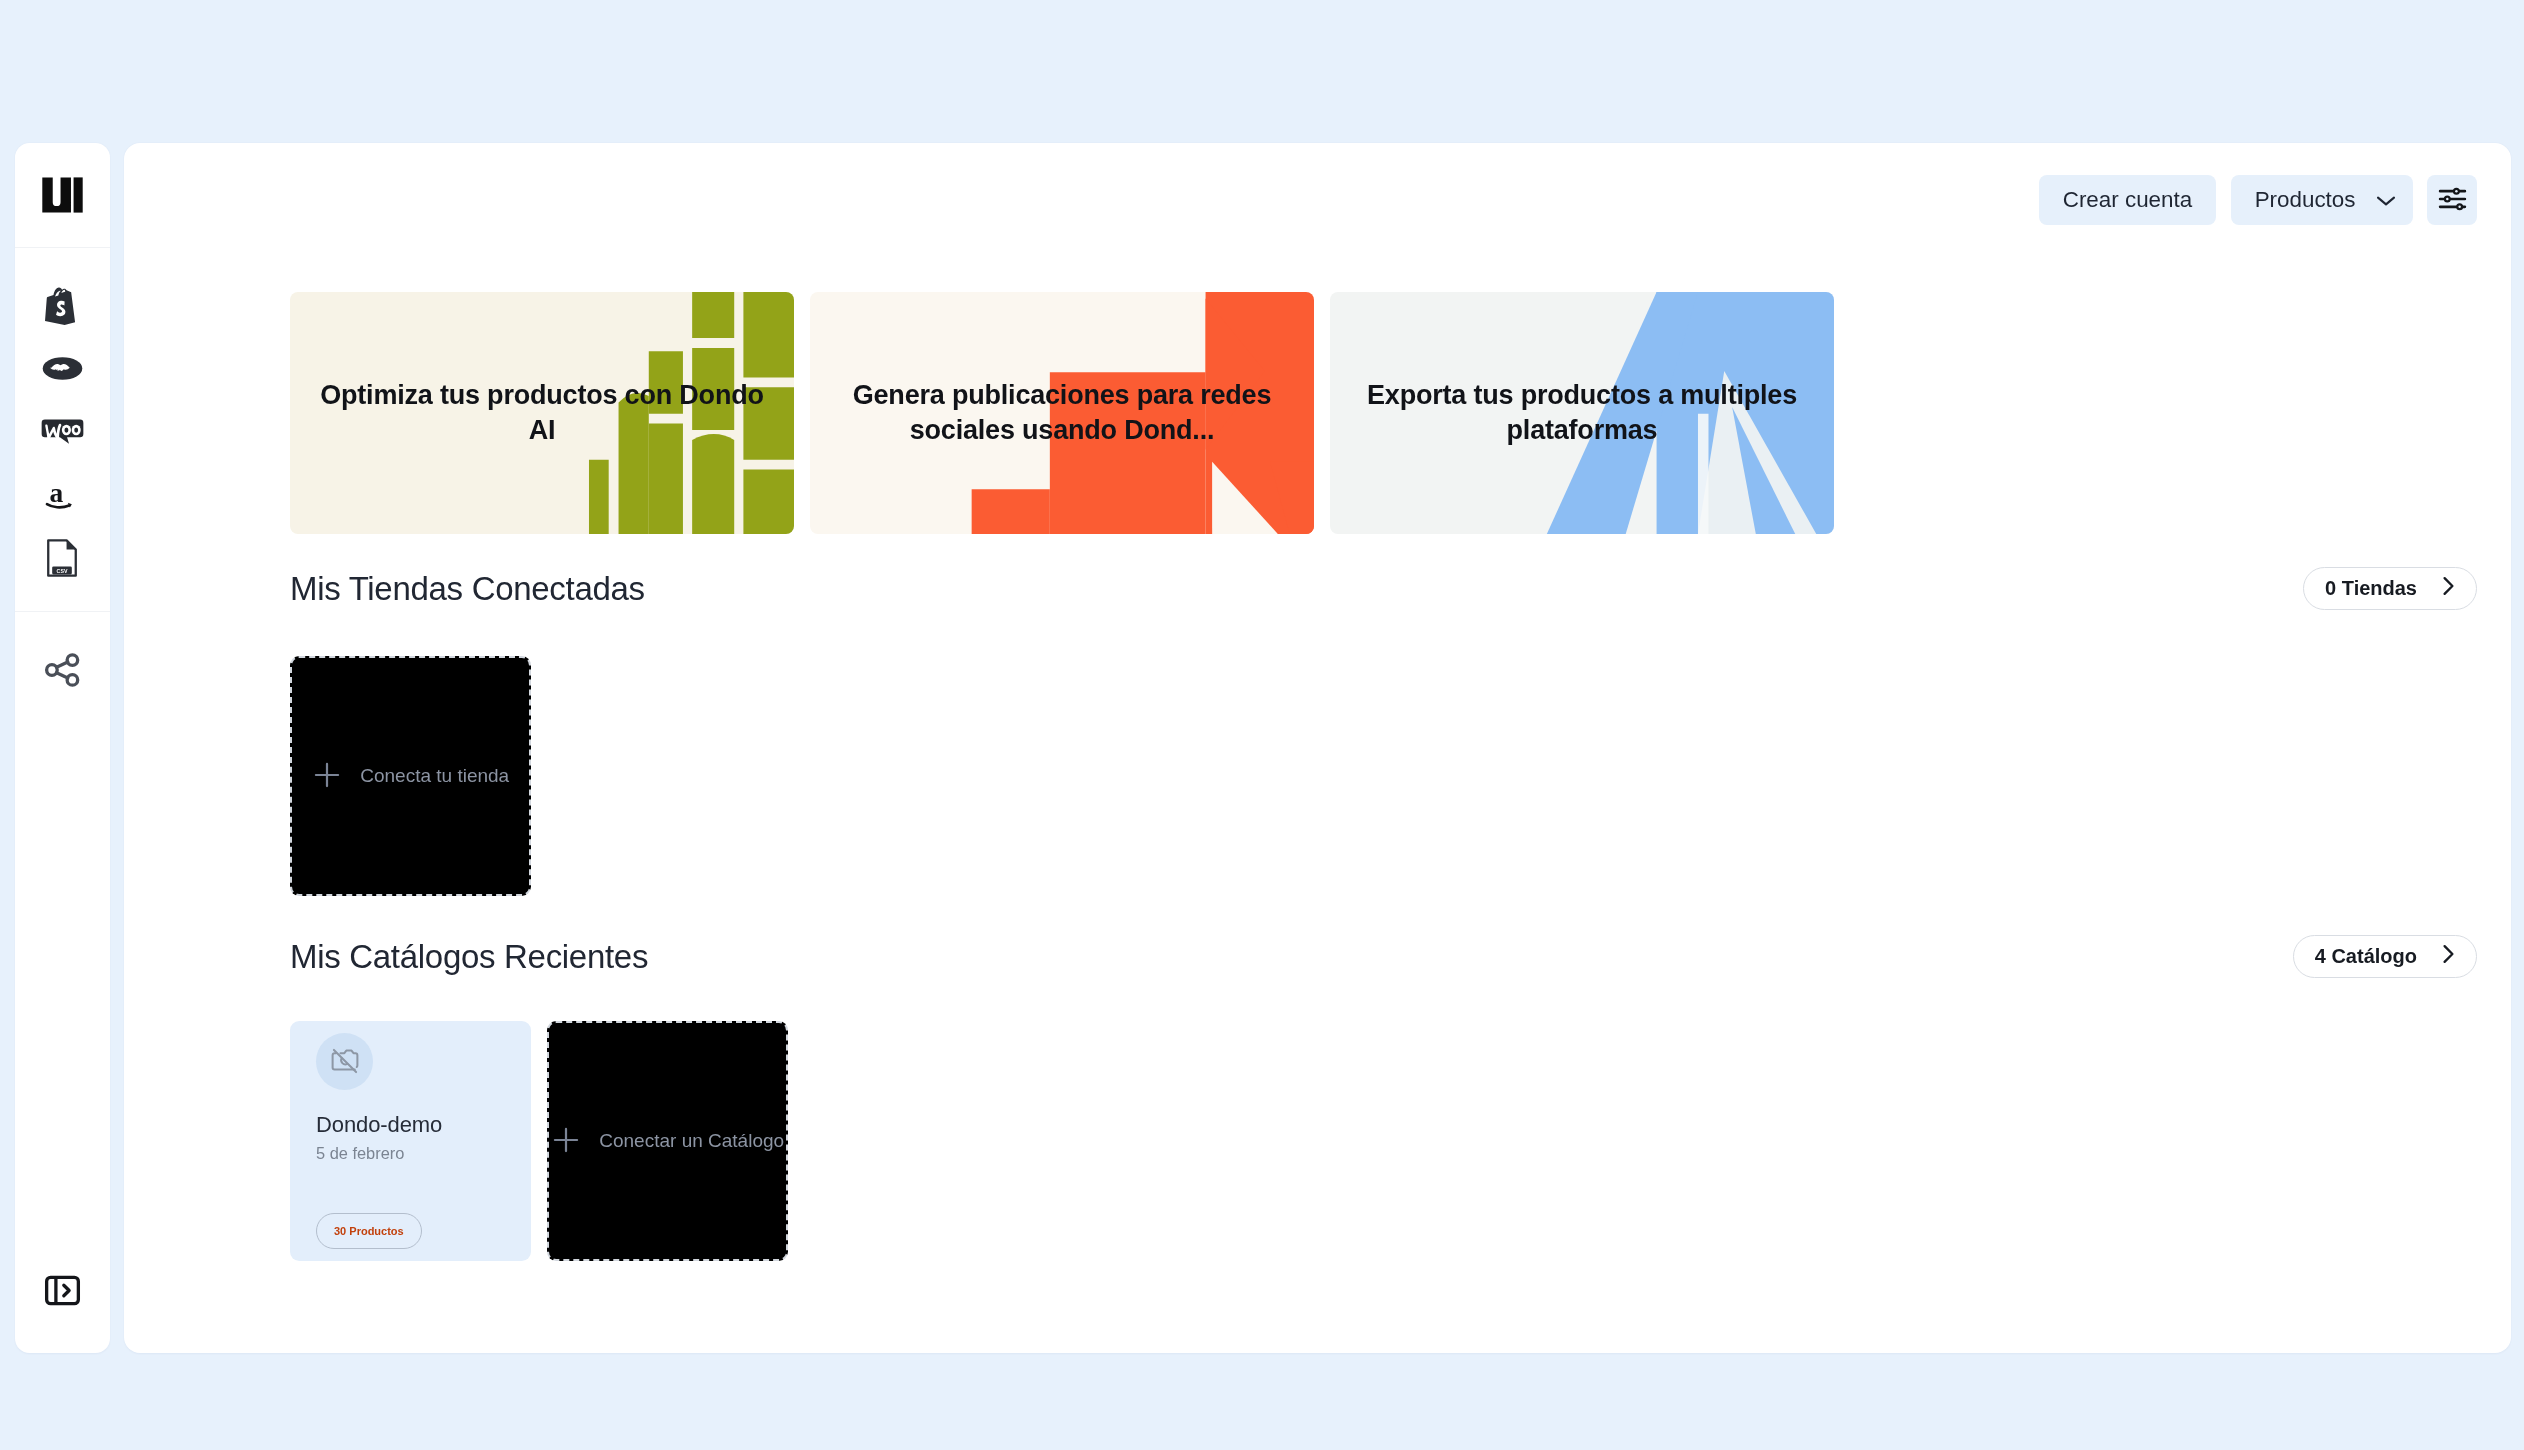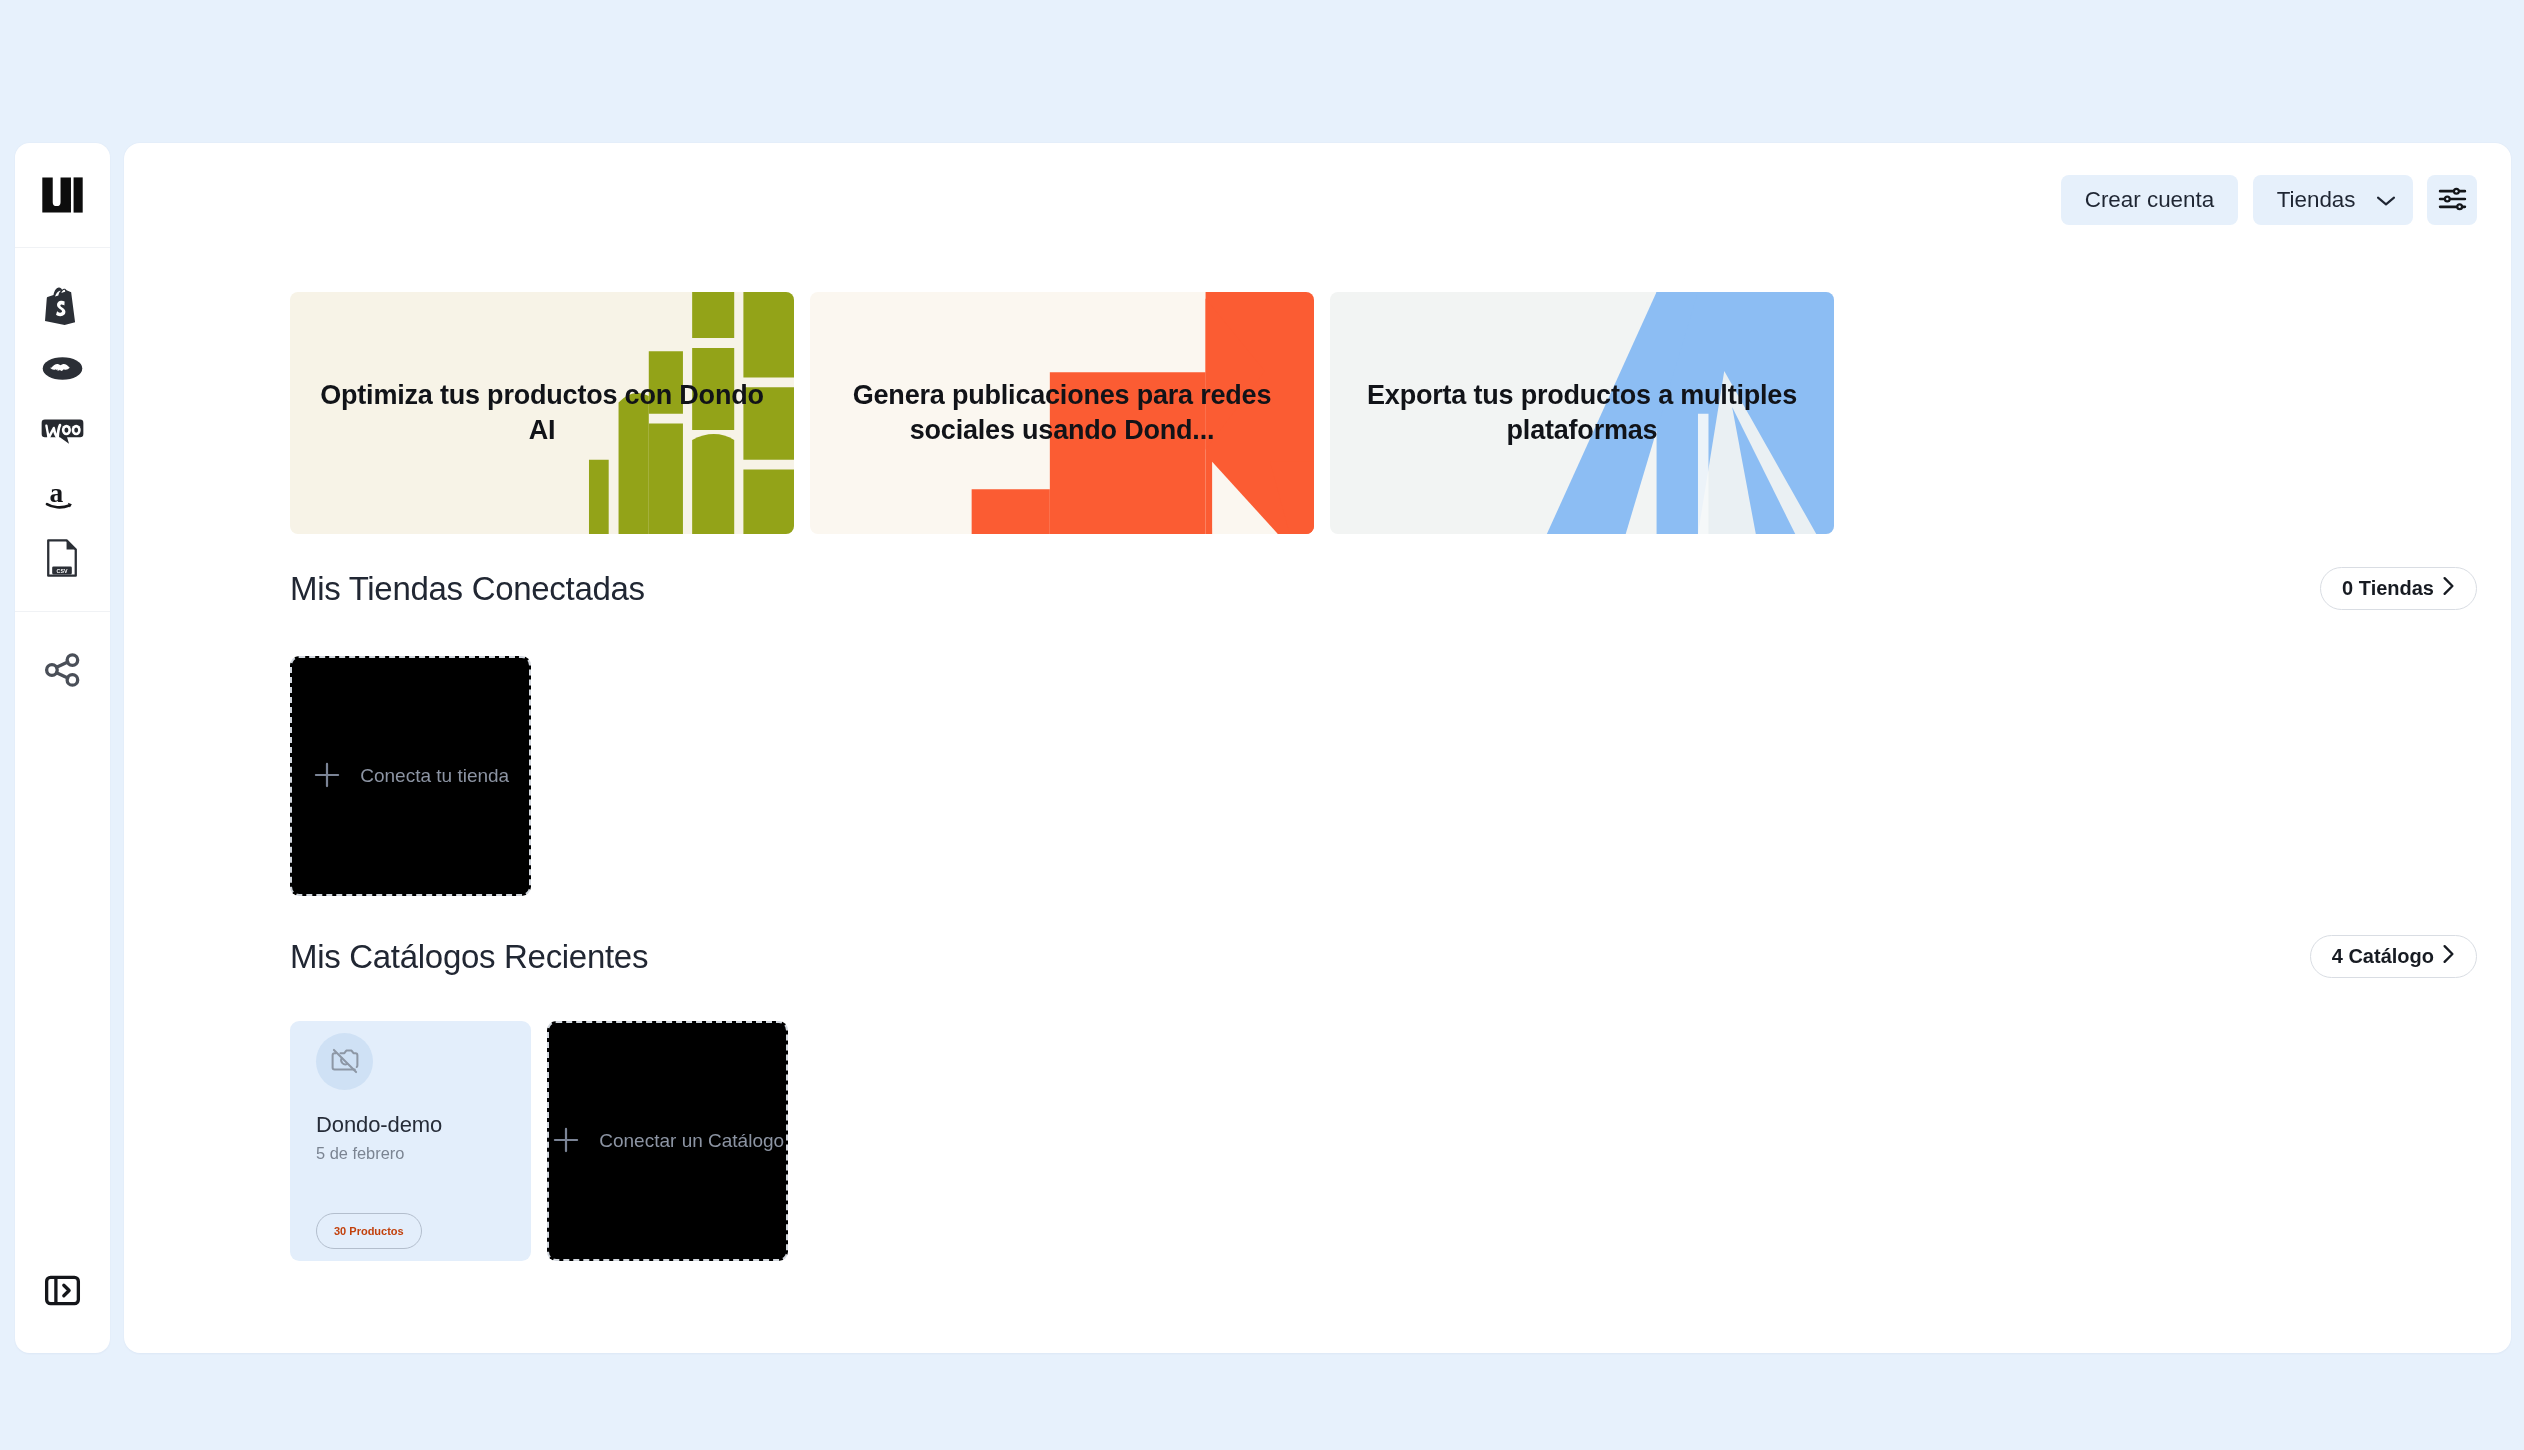--- a/index.html
+++ b/index.html
@@ -179,21 +179,21 @@
     font-weight: normal;
     letter-spacing: -0.3px;
   }
   .pill {
     height: 43px;
     border: 1.3px solid #d9dde3;
     border-radius: 657px;
     background: #fff;
     display: flex;
     align-items: center;
-    gap: 8px;
+    gap: 25px;
     padding: 0 21px;
     font-size: 20px;
     font-weight: bold;
     color: #171b22;
     cursor: pointer;
     white-space: nowrap;
   }
 
   
   .card-row {
@@ -368,21 +368,21 @@
   </nav>
 
   <main id="main">
 
     <div id="topbar">
       <button class="tb-btn">
         <span>Crear cuenta</span>
       </button>
 
       <button class="tb-btn guest">
-        <span>Tiendas</span>
+        <span>Productos</span>
         <span>
           <svg width="20" height="12" viewBox="0 0 30 18" aria-hidden="true">
             <path d="M3 4l12 10L27 4" fill="none" stroke="#1f2633" stroke-width="3.2" stroke-linecap="round" stroke-linejoin="round"></path>
           </svg>
         </span>
       </button>
 
       <button class="tb-icon-btn">
         <span>
           <svg width="29" height="26" viewBox="0 0 44 40" aria-hidden="true">

